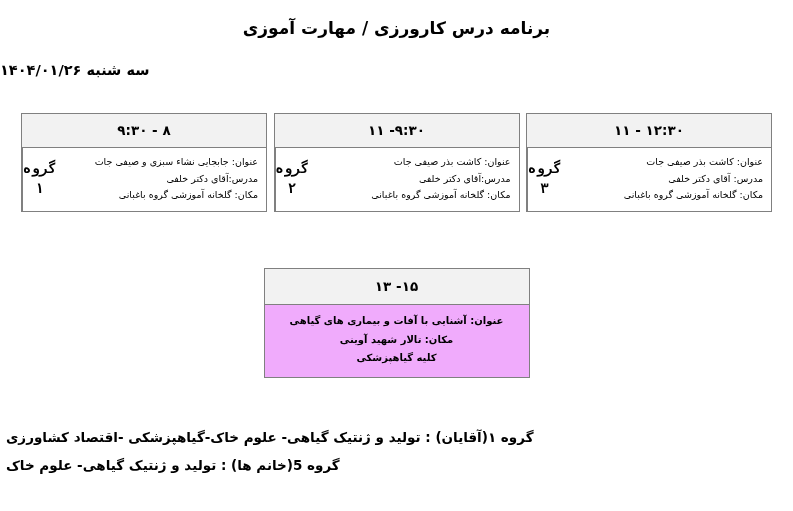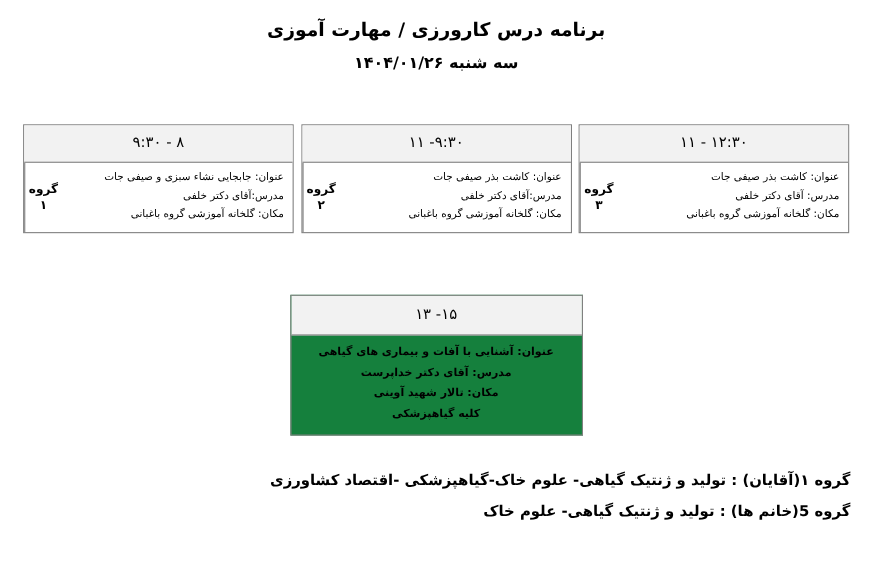--- a/index.html
+++ b/index.html
@@ -18,24 +18,24 @@
   }
 
   .page-title {
     text-align: center;
     font-size: 17px;
     font-weight: bold;
     margin-top: 18px;
     letter-spacing: 0.2px;
   }
   .page-subtitle {
-    text-align: center;
+    text-align: left;
     font-size: 14.5px;
     font-weight: bold;
-    margin-top: 12px;
+    margin-top: 24px;
   }
 
   
   .sessions-row {
     position: absolute;
     top: 113px;
     left: 21px;
     right: 21px;
     display: flex;
     flex-direction: row-reverse;
@@ -46,43 +46,44 @@
     width: 246px;
     border: 1px solid #808080;
     background: #ffffff;
     box-sizing: border-box;
   }
   .session-header {
     background: #f2f2f2;
     border-bottom: 1px solid #808080;
     text-align: center;
     font-size: 13.5px;
-    font-weight: normal;
+    font-weight: bold;
     padding: 8px 0 9px 0;
     letter-spacing: 0.5px;
   }
   .session-body {
     display: flex;
     flex-direction: row-reverse;
     align-items: stretch;
     min-height: 62px;
   }
   .group-cell {
     width: 34px;
     flex: 0 0 34px;
     border-left: 1px solid #808080;
     display: flex;
     align-items: center;
     justify-content: center;
-    font-size: 11px;
+    font-size: 14px;
     font-weight: bold;
     text-align: center;
     line-height: 1.45;
     padding: 2px 0;
     box-sizing: border-box;
+    font-family: Liberation Mono, monospace;
   }
   .group-cell span { display: block; }
   .details-cell {
     flex: 1 1 auto;
     padding: 6px 8px 7px 8px;
     text-align: right;
     font-size: 9.5px;
     line-height: 1.75;
   }
   .details-cell div { white-space: nowrap; }
@@ -92,21 +93,21 @@
     position: absolute;
     top: 268px;
     left: 0;
     right: 0;
     display: flex;
     justify-content: center;
   }
   .single-box {
     width: 266px;
     border: 1px solid #808080;
-    background: #15803d;
+    background: #f0abfc;
     box-sizing: border-box;
   }
   .single-box .session-header {
     padding: 9px 0 10px 0;
   }
   .single-body {
     padding: 7px 10px 9px 10px;
     text-align: center;
     font-size: 10px;
     font-weight: bold;
@@ -118,21 +119,21 @@
     position: absolute;
     top: 424px;
     left: 0;
     right: 20px;
     text-align: left;
     font-size: 13.5px;
     font-weight: bold;
     line-height: 2.05;
     padding-left: 6px;
   }
-  .legend div { white-space: nowrap; text-align: right; }
+  .legend div { white-space: nowrap; }
 </style>
 </head>
 <body>
 
 <div class="page-title">برنامه درس کارورزی / مهارت آموزی</div>
 <div class="page-subtitle">سه شنبه ۱۴۰۴/۰۱/۲۶</div>
 
 <div class="sessions-row">
 
   <div class="session-box">
@@ -186,21 +187,20 @@
     </div>
   </div>
 
 </div>
 
 <div class="single-row">
   <div class="single-box">
     <div class="session-header">۱۵- ۱۳</div>
     <div class="single-body">
       <div>عنوان: آشنایی با آفات و بیماری های گیاهی</div>
-      <div>مدرس: آقای دکتر خداپرست</div>
       <div>مکان: تالار شهید آوینی</div>
       <div>کلیه گیاهپزشکی</div>
     </div>
   </div>
 </div>
 
 <div class="legend">
   <div>گروه ۱(آقایان) : تولید و ژنتیک گیاهی- علوم خاک-گیاهپزشکی -اقتصاد کشاورزی</div>
   <div>گروه 5(خانم ها) : تولید و ژنتیک گیاهی- علوم خاک</div>
 </div>

